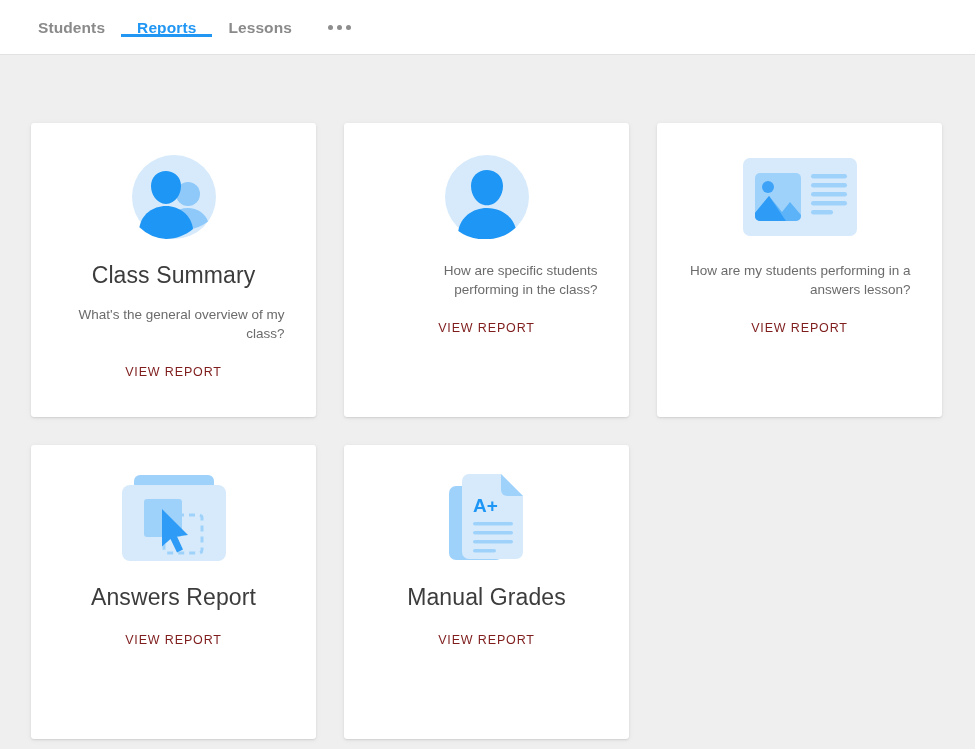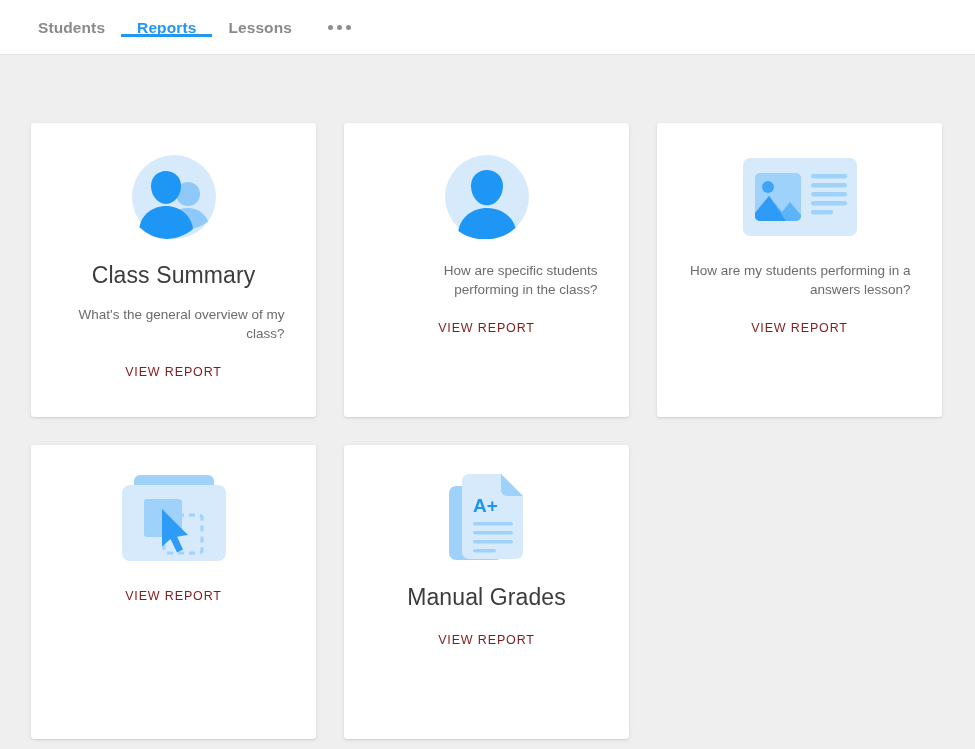--- a/index.html
+++ b/index.html
@@ -206,20 +206,21 @@
   <div class="card">
     <div class="card-icon">
       <svg width="108" height="96" viewBox="0 0 108 96">
         <rect x="14" y="4" width="80" height="20" rx="6" fill="#9fd2fb"></rect>
         <rect x="2" y="14" width="104" height="76" rx="8" fill="#d6eafb"></rect>
         <rect x="24" y="28" width="38" height="38" rx="3" fill="#9fd2fb"></rect>
         <rect x="44" y="44" width="38" height="38" rx="3" fill="none" stroke="#9fd2fb" stroke-width="3" stroke-dasharray="6 5"></rect>
         <path d="M42 38l26 26-11 1.5 6 13-6 3-6.5-13.5-8.5 7.5z" fill="#2e9bf6"></path>
       </svg>
     </div>
+    <div class="card-title">Answers Report</div>
     <div class="card-link">VIEW REPORT</div>
   </div>
 
   <div class="card">
     <div class="card-icon">
       <svg width="80" height="94" viewBox="0 0 80 94">
         <rect x="2" y="14" width="54" height="74" rx="7" fill="#9fd2fb"></rect>
         <path d="M22 2h32l22 22v56a7 7 0 0 1-7 7H22a7 7 0 0 1-7-7V9a7 7 0 0 1 7-7z" fill="#d6eafb"></path>
         <path d="M54 2l22 22H60a6 6 0 0 1-6-6z" fill="#9fd2fb"></path>
         <text x="26" y="40" font-family="'Liberation Sans', sans-serif" font-size="19" font-weight="bold" fill="#1e96f5">A+</text>

